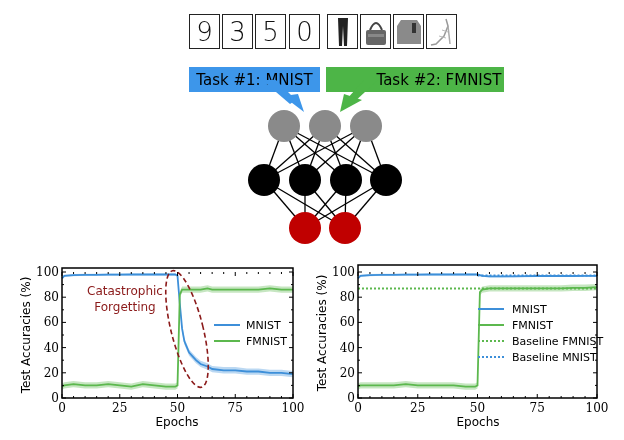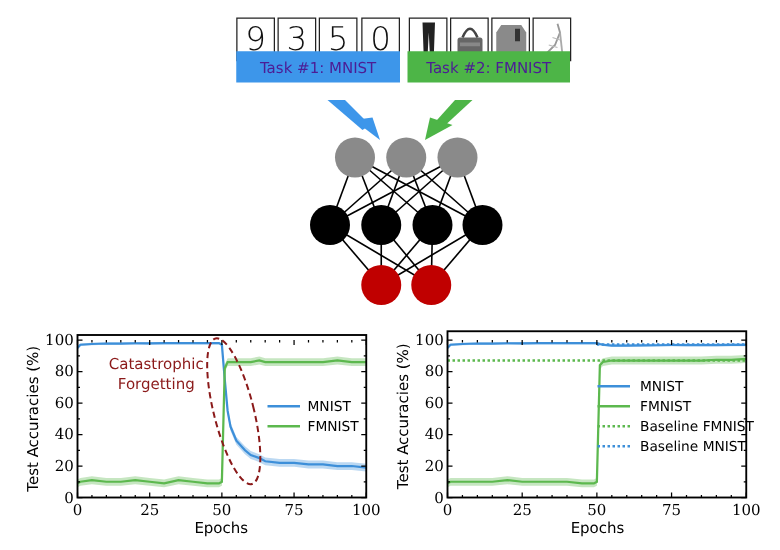--- a/index.html
+++ b/index.html
@@ -1,22 +1,22 @@
 <!DOCTYPE html>
 <html><head>
 <meta charset="utf-8">
 <style>
   html,body{margin:0;padding:0;background:#fff;}
   body{width:624px;height:440px;position:relative;overflow:hidden;font-family:"DejaVu Sans","Liberation Sans",sans-serif;}
   .abs{position:absolute;}
   .imgbox{position:absolute;top:14px;width:31px;height:35px;border:1.5px solid #222;background:#fff;box-sizing:border-box;display:flex;align-items:center;justify-content:center;overflow:hidden;}
   .digit{font-family:"DejaVu Sans",sans-serif;font-size:26px;color:#111;font-weight:300;}
-  .task-label{position:absolute;top:41px;height:25px;color:#4c1d95;font-size:12px;display:flex;align-items:center;justify-content:center;font-family:"DejaVu Sans",sans-serif;}
+  .task-label{position:absolute;top:67px;height:25px;color:#000000;font-size:15px;display:flex;align-items:center;justify-content:center;font-family:"DejaVu Sans",sans-serif;}
   #task1{left:189px;width:131px;background:#3d96ea;}
-  #task2{left:326px;width:130px;background:#4db547;}
+  #task2{left:326px;width:130px;background:#4db547;padding-left:48px;}
   svg text{font-family:"DejaVu Serif",serif;}
   .sans{font-family:"DejaVu Sans",sans-serif !important;}
 </style>
 </head>
 <body>
 
 <div>
   <div class="imgbox" style="left:189px">
       <span class="digit">9</span>
     </div>

